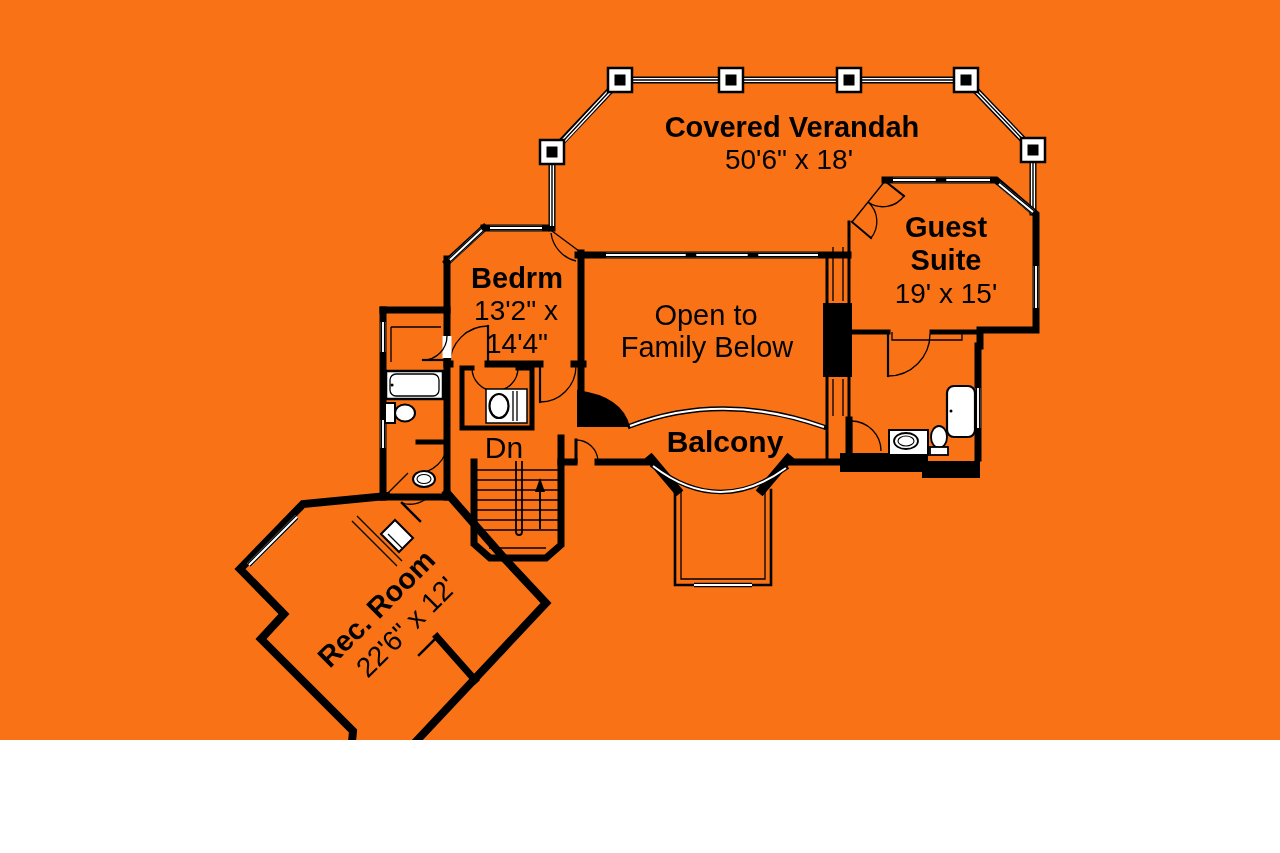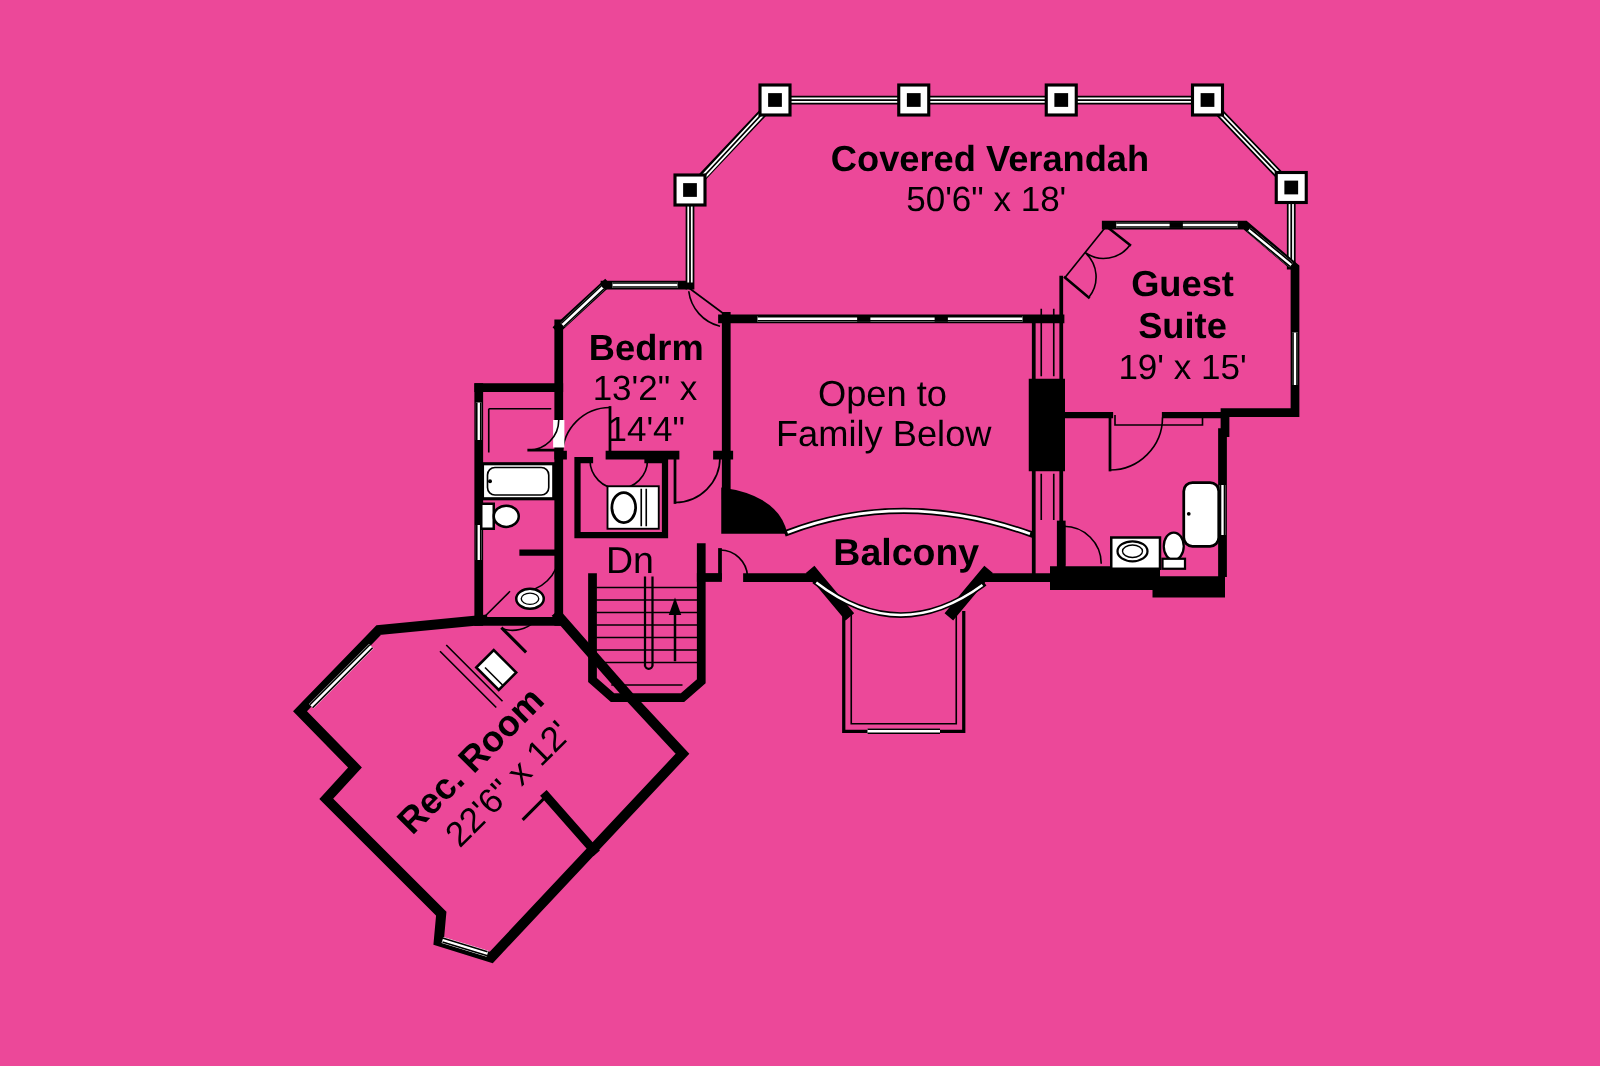--- a/index.html
+++ b/index.html
@@ -1,16 +1,16 @@
 <!DOCTYPE html>
 <html><head>
 <meta charset="utf-8">
 <style>
   html,body{margin:0;padding:0;background:#fff;}
-  .plan{width:1280px;height:853px;background:#ec4899;position:relative;overflow:hidden;}
+  .plan{width:1280px;height:740px;background:#f97316;position:relative;overflow:hidden;}
   svg{display:block;}
   .lbl{font-family:"Liberation Sans", sans-serif; fill:#000; text-anchor:middle;}
   .b{font-weight:bold;}
   .w{stroke:#000;fill:none;stroke-linecap:square;stroke-linejoin:miter;}
   .thin{stroke:#000;fill:none;stroke-width:1.3;stroke-linecap:butt;}
   .white{stroke:#fff;fill:none;stroke-linecap:butt;}
 </style>
 </head>
 <body>
 

